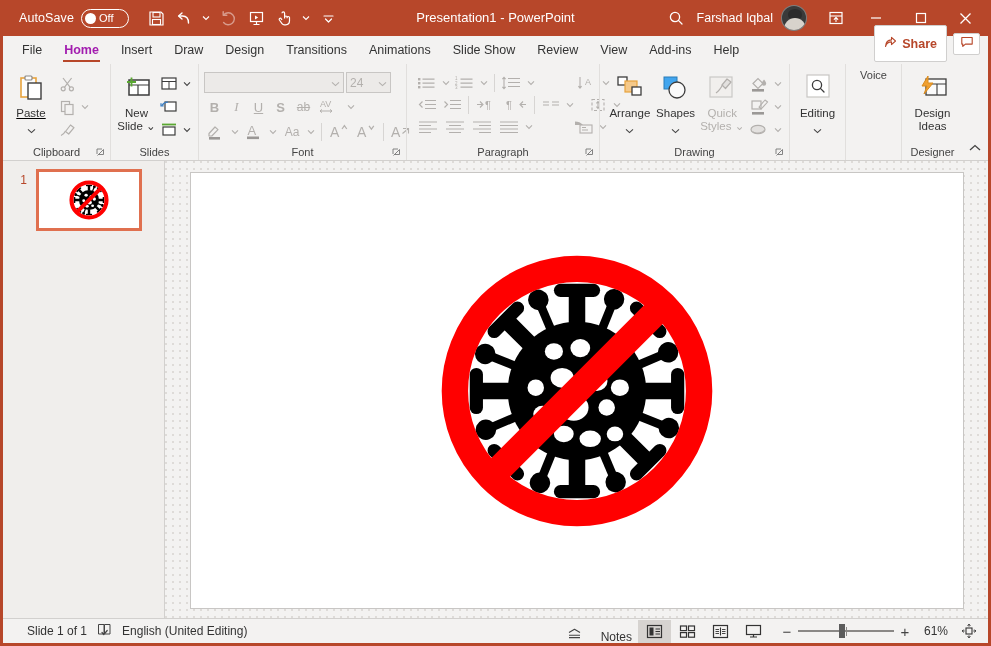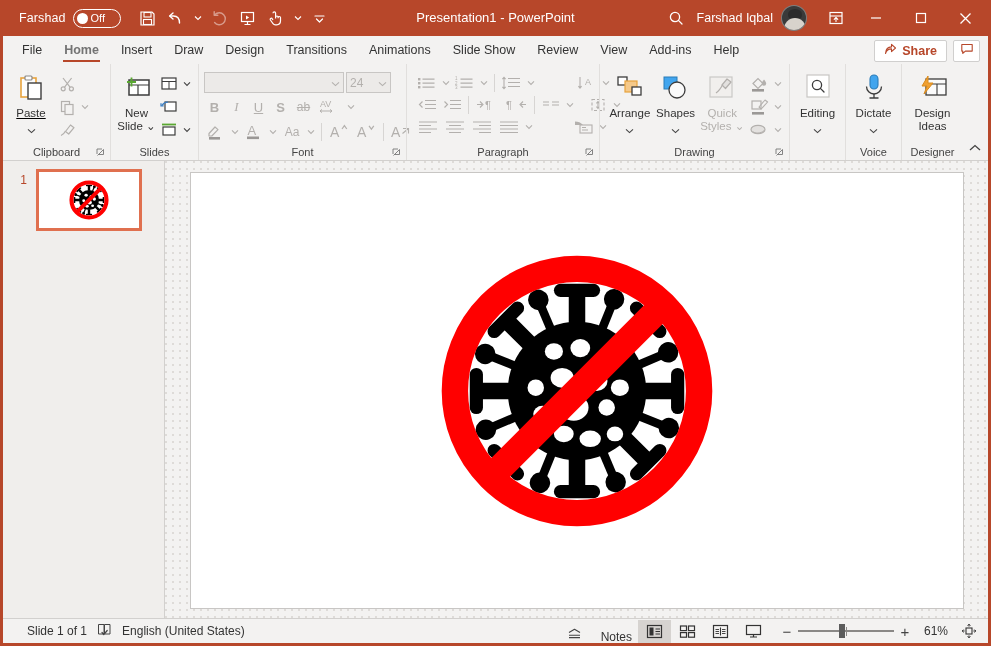--- a/index.html
+++ b/index.html
@@ -86,27 +86,27 @@
     padding-left: 8px;
     position: relative;
     justify-content: flex-end;
   }
   .tab {
     height: 28px; padding: 0 11px;
     font-size: 12.5px; color: #333333;
     display: flex; align-items: center;
     position: relative; white-space: nowrap;
   }
-  .tab.active { color: #737373; font-weight: bold; }
+  .tab.active { color: #a21caf; font-weight: bold; }
   .tab.active::after{
     content:""; position:absolute; left:10px; right:10px; bottom: 2px; height: 2.5px; background:#b7472a;
   }
   .tabbar-right { margin-left:auto; display:flex; align-items:center; gap:6px; padding-right: 8px; padding-bottom:2px;}
   .share-btn {
-    height: 22px; padding: 0 9px; border: 1px solid #d0cfce; background:#fff;
+    height: 37px; padding: 0 9px; border: 1px solid #d0cfce; background:#fff;
     display:flex; align-items:center; gap:5px; border-radius:2px;
     color:#b7472a; font-size:12.5px; font-weight:bold;
   }
   .comment-btn {
     height: 22px; width: 27px; border: 1px solid #d0cfce; background:#fff;
     display:flex;align-items:center;justify-content:center;border-radius:2px;
   }
 
   
   .ribbon {
@@ -215,21 +215,21 @@
   .fit-btn{ width:26px;height:22px;display:flex;align-items:center;justify-content:center;}
 </style>
 </head>
 <body>
 
 <div id="app">
 
   <div class="titlebar">
 
     <div class="autosave-wrap">
-      <span class="autosave-label">Farshad</span>
+      <span class="autosave-label">AutoSave</span>
       <span class="autosave-toggle">
         <span class="autosave-knob"></span>
         <span class="autosave-state">Off</span>
       </span>
     </div>
 
     <div class="qat">
       <div class="qat-btn" title="Save">
         <svg width="17" height="17" viewBox="0 0 17 17">
             <path d="M2 2h11l2 2v11H2V2z" fill="none" stroke="#fff" stroke-width="1.2"></path>
@@ -867,37 +867,20 @@
             <svg width="9" height="6" viewBox="0 0 9 6">
                 <path d="M1 1.4L4.5 4.6L8 1.4" fill="none" stroke="#444" stroke-width="1.1"></path>
               </svg>
           </span>
         </div>
       </div>
       <div class="rgroup-label"></div>
     </div>
 
     <div class="rgroup" style="width:56px;">
-      <div class="rgroup-body" style="justify-content:center;">
-        <div class="bigbtn" style="width:50px;">
-          <span class="bicon">
-            <svg width="28" height="32" viewBox="0 0 28 32">
-                <rect x="10" y="2" width="8" height="14" rx="4" fill="#41a5ee" stroke="#2b7cb8" stroke-width="1.1"></rect>
-                <path d="M6.5 13.5a7.5 7.5 0 0 0 15 0" fill="none" stroke="#3c3c3c" stroke-width="1.3"></path>
-                <path d="M14 21v4M9.5 25h9" stroke="#3c3c3c" stroke-width="1.3"></path>
-              </svg>
-          </span>
-          <span class="blabel">Dictate</span>
-          <span class="chev">
-            <svg width="9" height="6" viewBox="0 0 9 6">
-                <path d="M1 1.4L4.5 4.6L8 1.4" fill="none" stroke="#444" stroke-width="1.1"></path>
-              </svg>
-          </span>
-        </div>
-      </div>
       <div class="rgroup-label">
         <span>Voice</span>
       </div>
     </div>
 
     <div class="rgroup" style="width:62px;">
       <div class="rgroup-body" style="justify-content:center;">
         <div class="bigbtn" style="width:54px;">
           <span class="bicon">
             <svg width="32" height="28" viewBox="0 0 32 28">
@@ -1096,21 +1079,21 @@
 
   <div class="statusbar">
     <div class="sb-left">
       <span>Slide 1 of 1</span>
       <span>
         <svg width="15" height="15" viewBox="0 0 15 15">
             <path d="M1.5 2.5h5.5v9.5H1.5zM7.5 2.5H13v9.5H7.5z" fill="none" stroke="#444" stroke-width="1"></path>
             <path d="M5 10.5l1.8 2 3.4-4" fill="none" stroke="#444" stroke-width="1.2" stroke-linecap="round" stroke-linejoin="round"></path>
           </svg>
       </span>
-      <span>English (United States)</span>
+      <span>English (United Editing)</span>
     </div>
 
     <div class="sb-right">
       <div class="sb-item">
         <span>
           <svg width="15" height="14" viewBox="0 0 15 14">
               <path d="M2 5.5l5.5-3.2L13 5.5" fill="none" stroke="#444" stroke-width="1.1" stroke-linejoin="round"></path>
               <path d="M2 8.2h11M2 10.6h11" stroke="#444" stroke-width="1.1"></path>
             </svg>
         </span>

